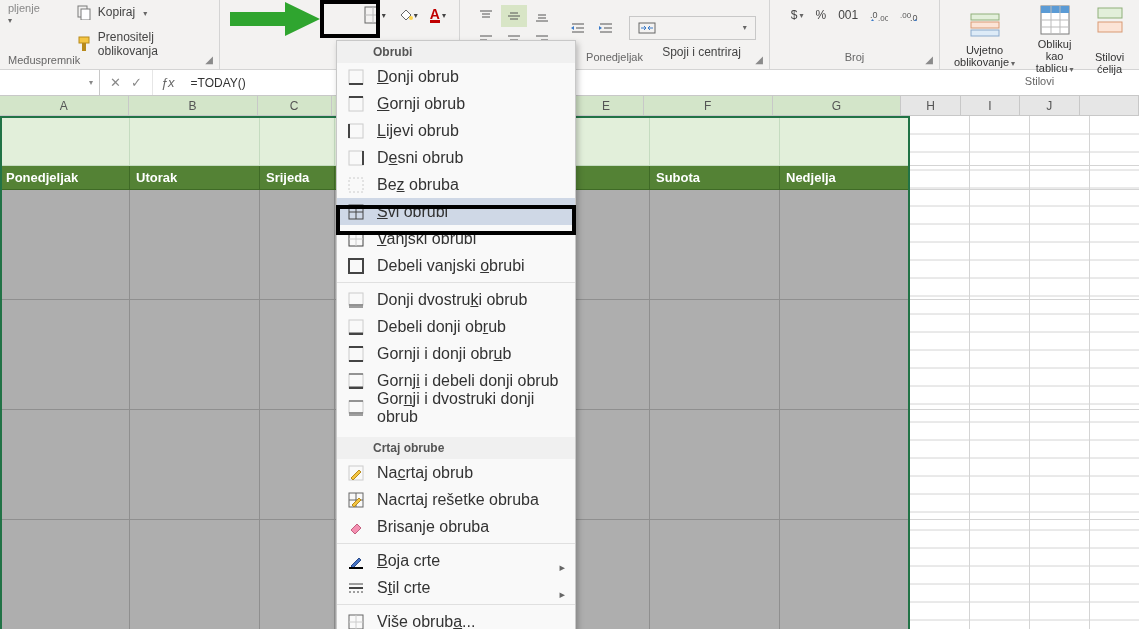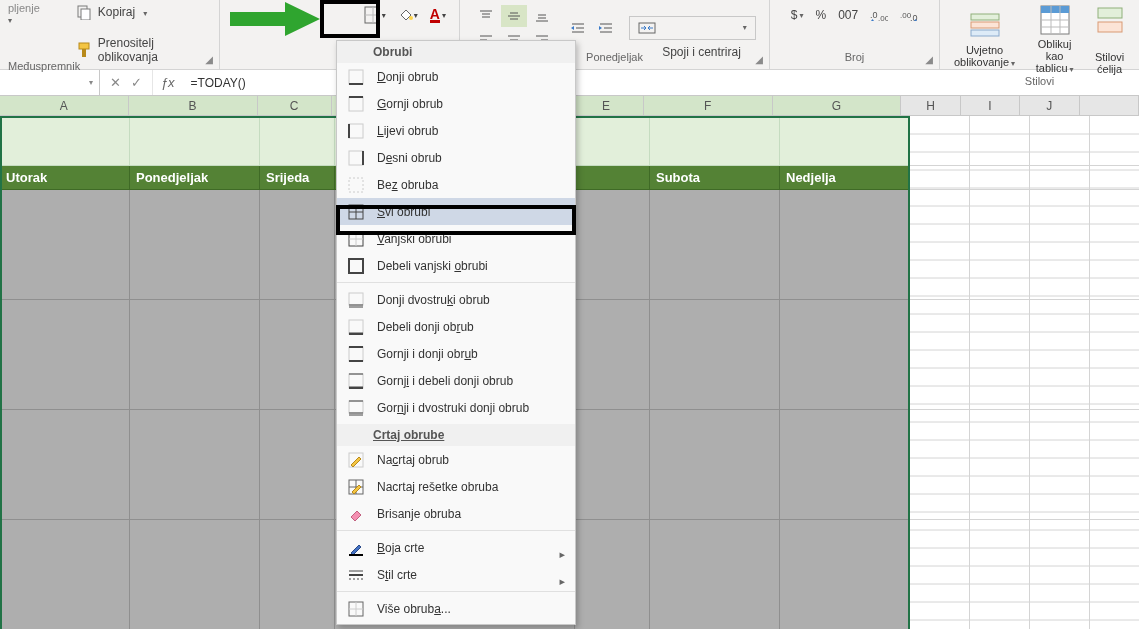--- a/index.html
+++ b/index.html
@@ -51,21 +51,21 @@
 .day-row .cell { background:#548235; color:#fff; border-right:1px solid #3f6a26; border-bottom:1px solid #3f6a26; font-weight:bold; padding:2px 6px; font-size:13px; display:flex; align-items:center;}
 .grid-row .cell:nth-child(n+8) { background:#fff; }
 .title-row .cell:nth-child(n+8) { background:#fff; border-right:1px solid #d4d4d4; border-bottom:1px solid #d4d4d4;}
 .day-row .cell:nth-child(n+8) { background:#fff; color:#000; font-weight:normal; border-right:1px solid #d4d4d4; border-bottom:1px solid #d4d4d4;}
 .sel-area .cell:nth-child(n+8){ background:#fff; border-right:1px solid #d4d4d4; border-bottom:1px solid #d4d4d4;}
 .sel-border { position:absolute; border:2px solid #217346; pointer-events:none; }
 
 
 .dropdown { position:absolute; top:40px; left:336px; width:240px; background:#f9f9f9; border:1px solid #c8c8c8; box-shadow:2px 3px 6px rgba(0,0,0,0.25); z-index:50; padding-bottom:2px;}
 .dd-header { font-weight:bold; color:#555; background:#f0f0f0; padding:4px 10px 4px 36px; font-size:12px;}
-.dd-item { display:flex; align-items:center; height:27px; padding:0 10px 0 10px; gap:12px; font-size:12px; color:#333; position:relative;}
+.dd-item { display:flex; align-items:center; height:27px; padding:0 10px 0 10px; gap:12px; font-size:16px; color:#333; position:relative;}
 .dd-item .ic { width:18px; height:18px; flex-shrink:0; display:flex; align-items:center; justify-content:center;}
 .dd-item .sub::after { content:"▸"; position:absolute; right:10px; color:#666; font-size:11px;}
 .dd-sep { height:1px; background:#e0e0e0; margin:3px 0;}
 .dd-item u { text-decoration: underline; }
 
 
 .menu-highlight-box { position:absolute; border:4px solid #000; pointer-events:none; z-index:55;}
 
 
 .cA{width:130px;} .cB{width:130px;} .cC{width:75px;} .cD{width:240px;} .cE{width:75px;} .cF{width:130px;} .cG{width:130px;}
@@ -84,21 +84,21 @@
 
 <div class="ribbon">
 
   <div class="ribbon-group" style="width:220px; align-items:flex-start;">
     <div class="ribbon-group-top" style="flex-direction:column; align-items:flex-start; gap:2px; width:100%;">
       <div style="display:flex; align-items:flex-start; gap:6px;">
         <div style="display:flex; flex-direction:column; align-items:flex-start;">
           <span style="font-size:11px; color:#888;">pljenje</span>
           <span style="font-size:8px; color:#666; margin-top:2px;">▾</span>
         </div>
-        <div style="display:flex; flex-direction:column; gap:18px; margin-left:26px;">
+        <div style="display:flex; flex-direction:column; gap:12px; margin-left:26px;">
           <div class="clip-btn">
             <span>
               <svg width="16" height="16">
                   <rect x="2" y="2" width="9" height="11" fill="none" stroke="#7a7a7a"></rect>
                   <rect x="5" y="5" width="9" height="11" fill="#fff" stroke="#7a7a7a"></rect>
                 </svg>
             </span>
             <span>Kopiraj</span>
             <span class="sm-caret"></span>
           </div>
@@ -234,21 +234,21 @@
   <div class="ribbon-group" style="width:170px;">
     <div class="ribbon-group-top" style="flex-direction:column; gap:2px; padding-top:4px;">
       <div class="row" style="display:flex; gap:2px;">
         <button class="rbtn caret">
             <span>$</span>
           </button>
         <button class="rbtn">
             <span>%</span>
           </button>
         <button class="rbtn">
-            <span>007</span>
+            <span>001</span>
           </button>
         <button class="rbtn">
             <svg width="18" height="14">
               <text x="0" y="10" font-size="9" fill="#555">.0</text>
               <text x="8" y="13" font-size="8" fill="#555">.00</text>
               <path d="M4 13 L1 13 L2.5 11 Z" fill="#3a7ac8"></path>
             </svg>
           </button>
         <button class="rbtn">
             <svg width="18" height="14">
@@ -343,22 +343,22 @@
         <div class="cell cE"></div>
         <div class="cell cF"></div>
         <div class="cell cG"></div>
       <div class="cell cH"></div>
         <div class="cell cI"></div>
         <div class="cell cJ"></div>
         <div class="cell cK"></div>
     </div>
 
     <div class="grid-row day-row" style="height:24px;">
+      <div class="cell cA">Ponedjeljak</div>
       <div class="cell cB">Utorak</div>
-      <div class="cell cA">Ponedjeljak</div>
       <div class="cell cC">Srijeda</div>
       <div class="cell cD"></div>
       <div class="cell cE"></div>
       <div class="cell cF">Subota</div>
       <div class="cell cG">Nedjelja</div>
       <div class="cell cH"></div>
         <div class="cell cI"></div>
         <div class="cell cJ"></div>
         <div class="cell cK"></div>
     </div>
@@ -576,21 +576,21 @@
         <svg width="16" height="16">
           <rect x="1" y="1" width="14" height="12" fill="none" stroke="#ccc"></rect>
           <line x1="1" y1="1" x2="15" y2="1" stroke="#444"></line>
           <line x1="1" y1="13" x2="15" y2="13" stroke="#444"></line>
           <line x1="1" y1="15" x2="15" y2="15" stroke="#444"></line>
         </svg>
       </span>
     <span>Gor<u>n</u>ji i dvostruki donji obrub</span>
   </div>
 
-  <div class="dd-header" style="margin-top:3px;text-decoration:underline;">Crtaj obrube</div>
+  <div class="dd-header" style="margin-top:16px;">Crtaj obrube</div>
 
   <div class="dd-item">
     <span class="ic">
         <svg width="16" height="16">
           <rect x="1" y="1" width="14" height="14" fill="none" stroke="#ccc"></rect>
           <path d="M3 13 L11 5 L13 7 L5 15 Z" fill="#f4c542" stroke="#b88a1b"></path>
         </svg>
       </span>
     <span>Na<u>c</u>rtaj obrub</span>
   </div>

